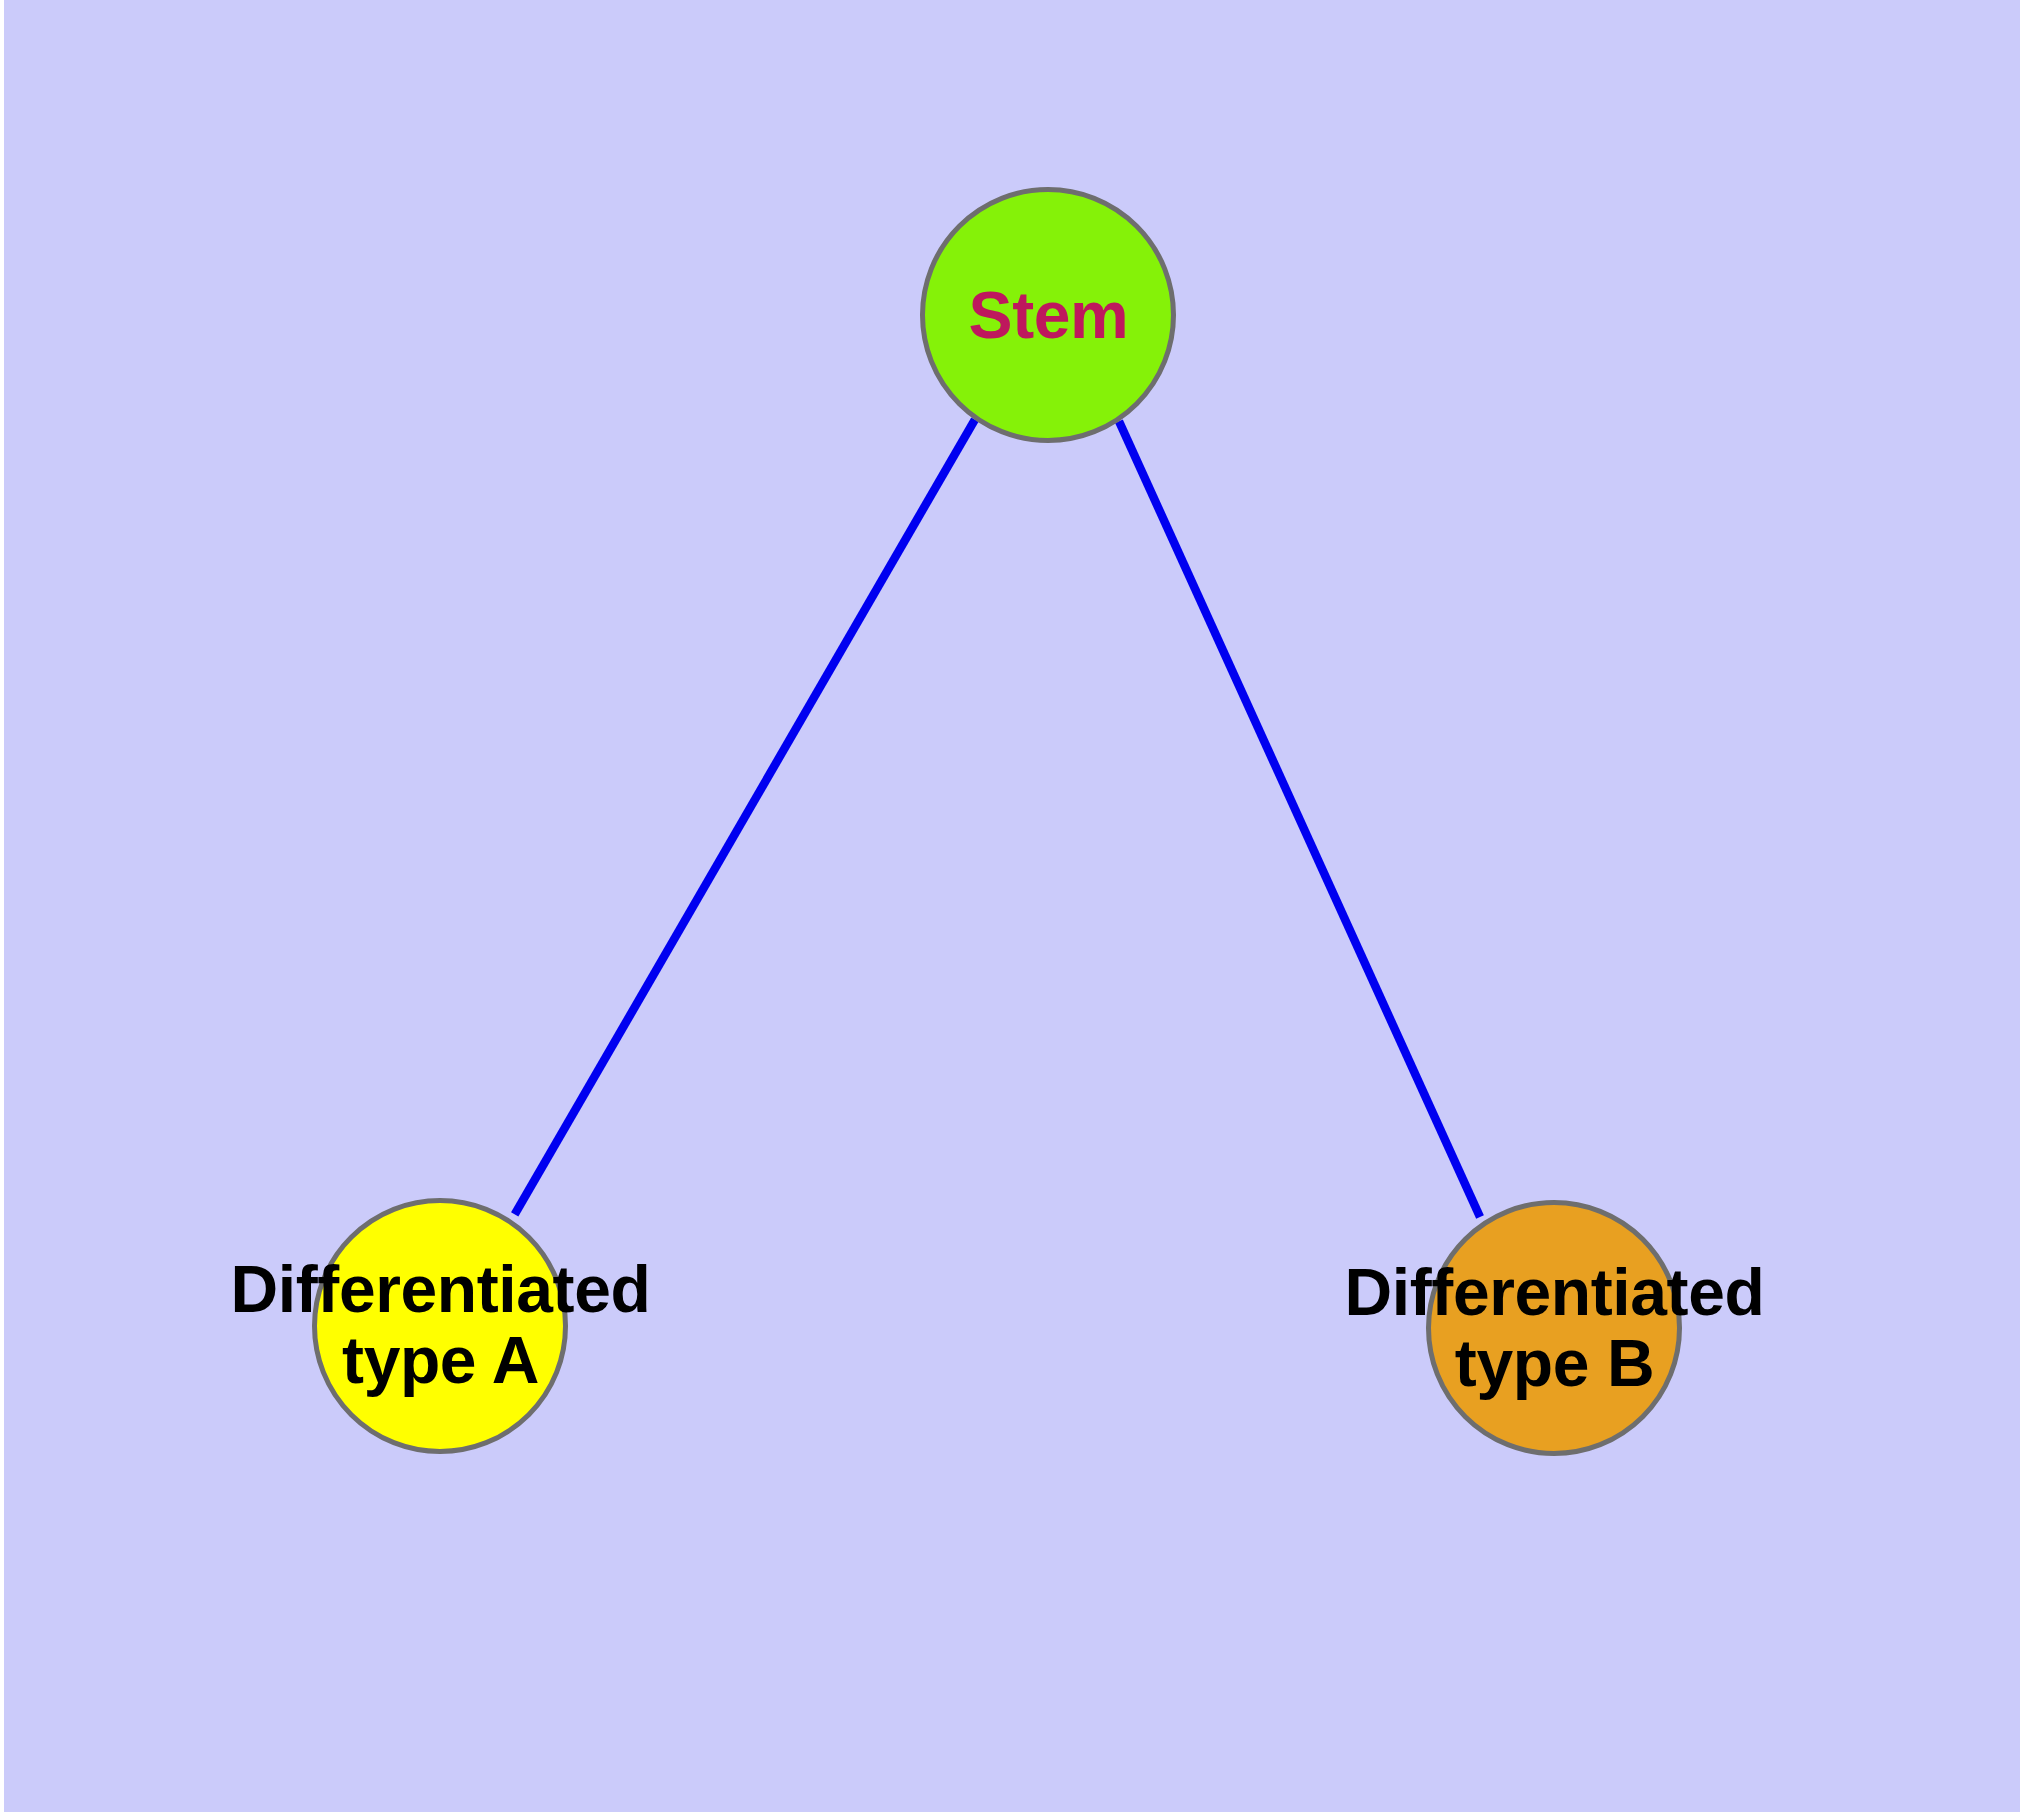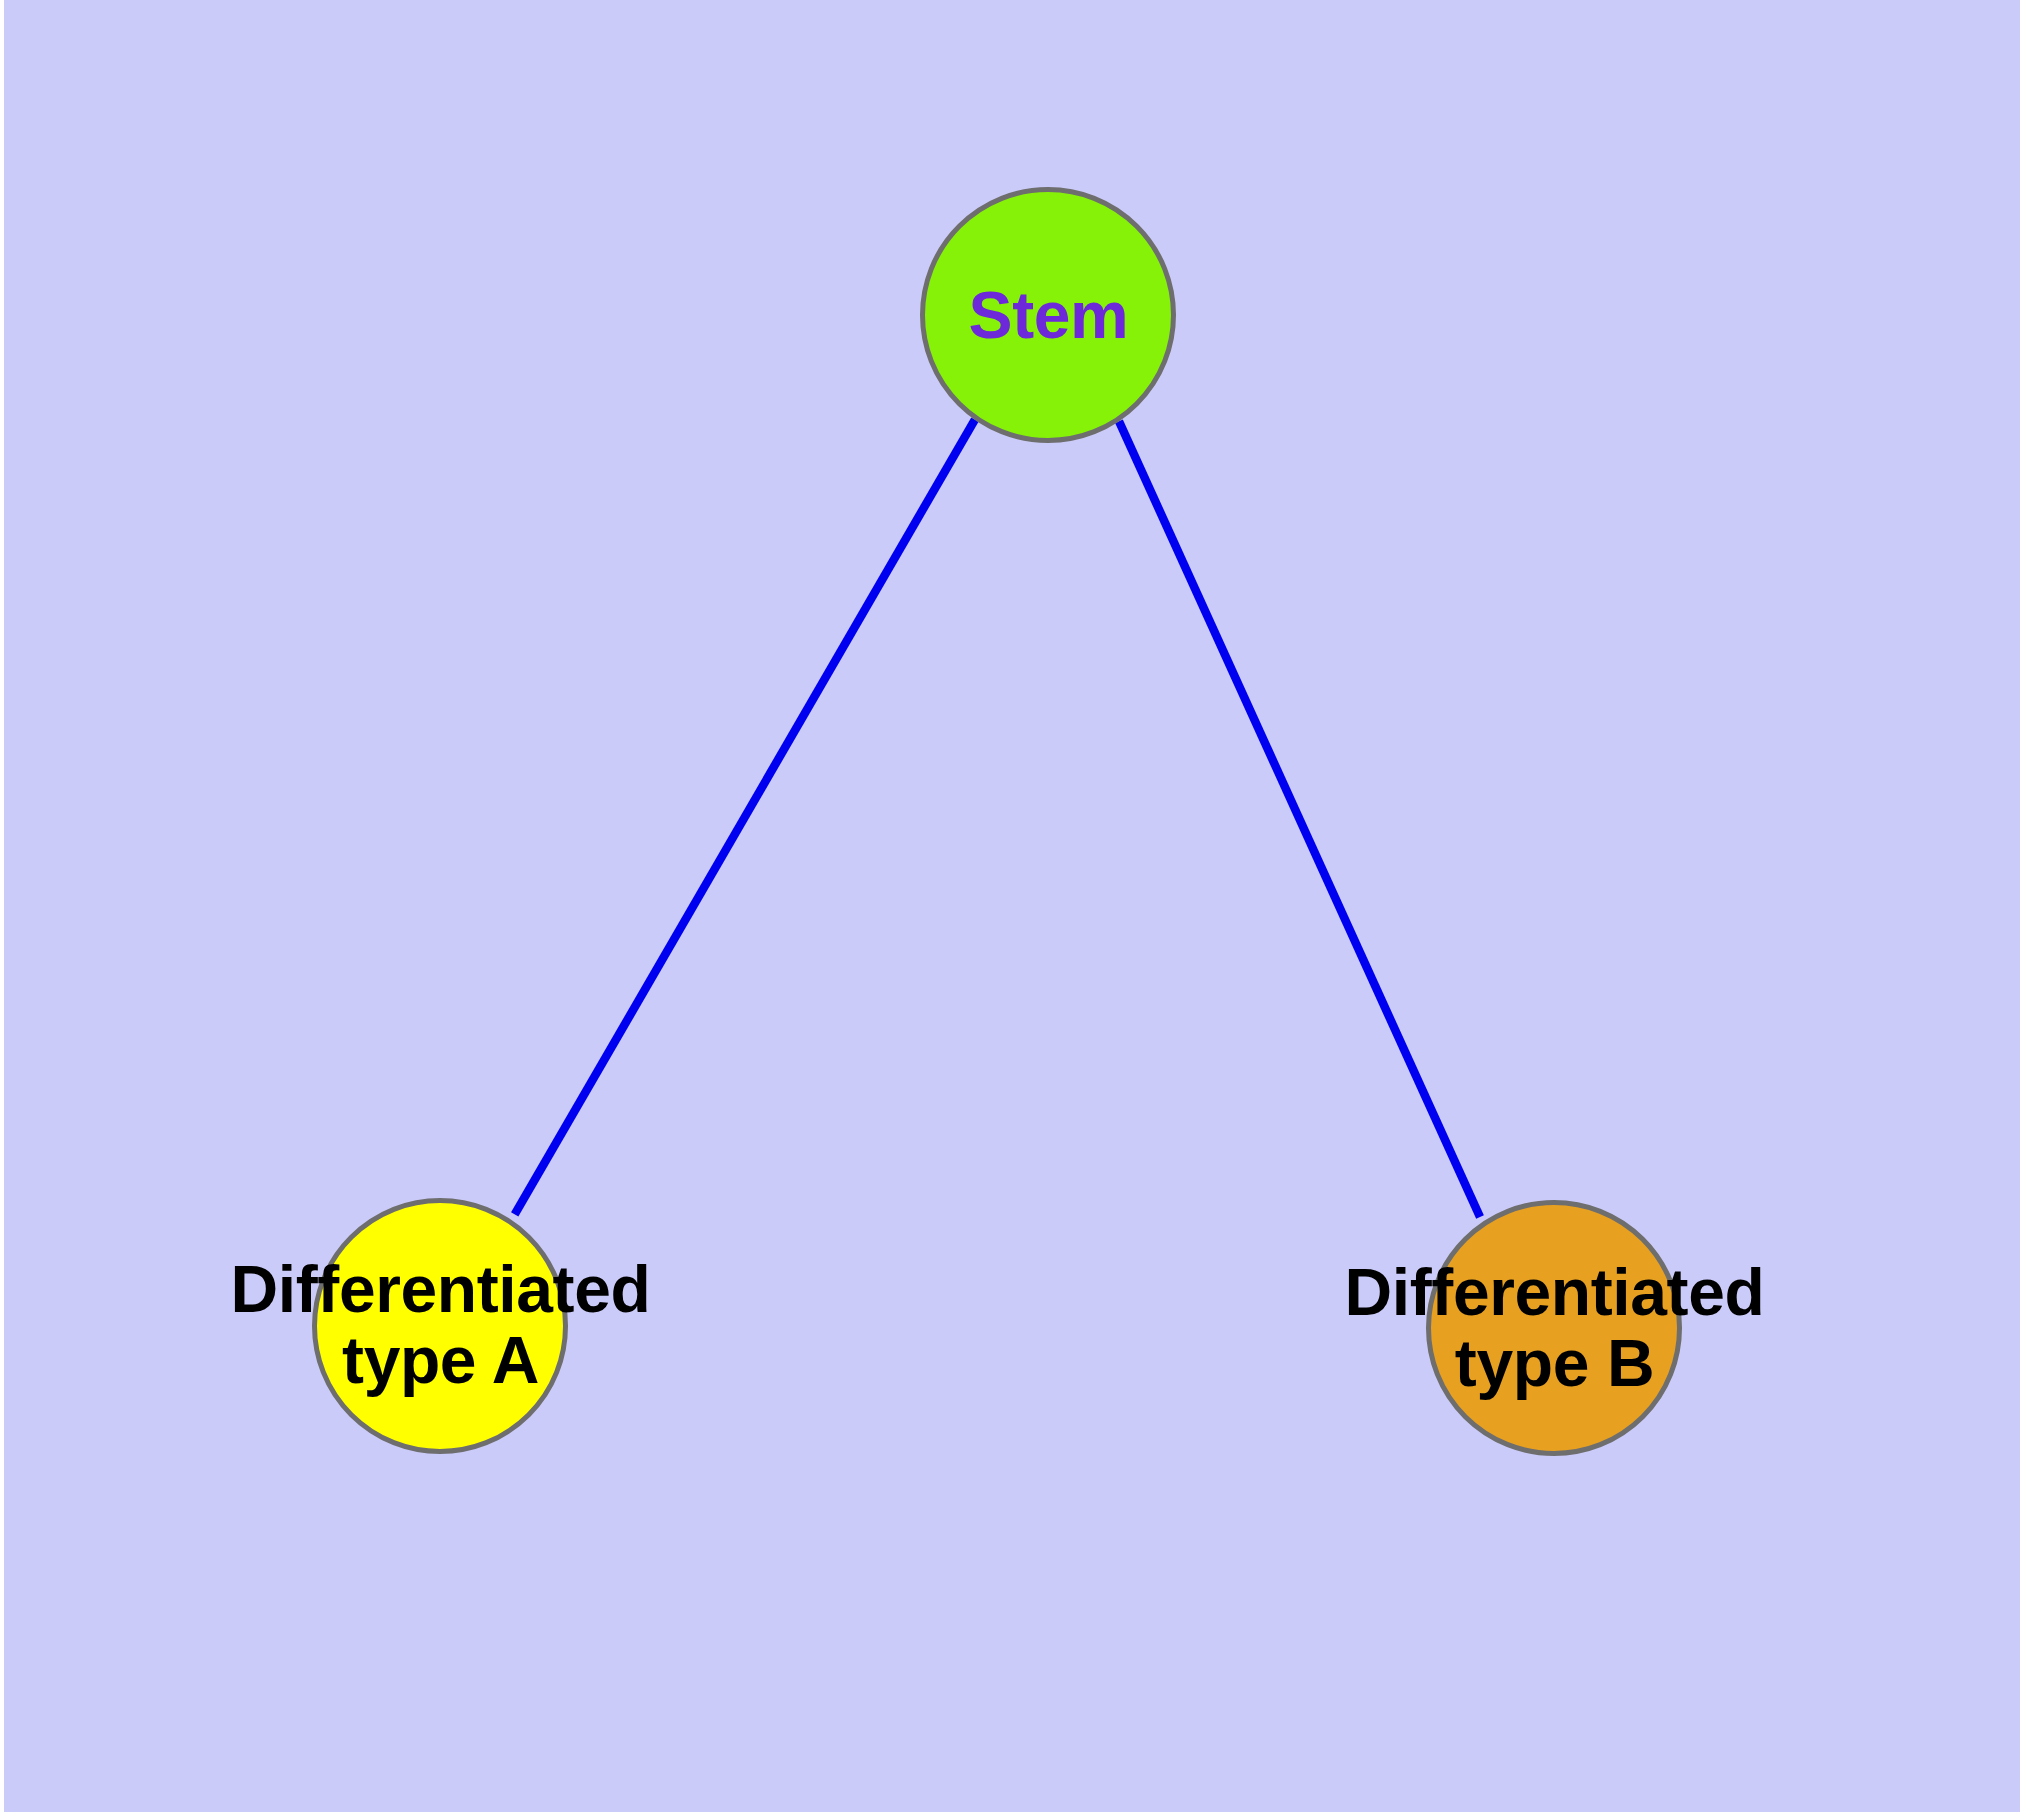--- a/index.html
+++ b/index.html
@@ -55,20 +55,20 @@
 
   <svg id="edge-layer" viewBox="0 0 2384 2138">
     <line id="edge-stem-to-a" x1="1150" y1="495" x2="607" y2="1433" stroke="#0000f0" stroke-width="10" stroke-linecap="butt"></line>
     <line id="edge-stem-to-b" x1="1320" y1="497" x2="1746" y2="1436" stroke="#0000f0" stroke-width="10" stroke-linecap="butt"></line>
   </svg>
 
   <div class="graph-node" id="node-stem" style="left: 920px; top: 187px; width: 256px; height: 256px; background: rgb(133, 242, 8); border-color: rgb(110, 110, 110);"></div>
   <div class="graph-node" id="node-diff-a" style="left: 312px; top: 1198px; width: 256px; height: 256px; background: rgb(255, 255, 0); border-color: rgb(110, 110, 110);"></div>
   <div class="graph-node" id="node-diff-b" style="left: 1426px; top: 1200px; width: 256px; height: 256px; background: rgb(232, 160, 33); border-color: rgb(110, 110, 110);"></div>
 
-  <div class="node-label" id="label-stem" style="width: 1187px; left: 455px; font-size: 66px; color: #6d28d9; top: 280px;">Stem</div>
+  <div class="node-label" id="label-stem" style="width: 1187px; left: 455px; font-size: 66px; color: #be185d; top: 280px;">Stem</div>
   <div class="node-label" id="label-diff-a" style="width: 1187px; left: -153px; font-size: 66px; color: rgb(0, 0, 0); top: 1254px;">Differentiated
 type A</div>
   <div class="node-label" id="label-diff-b" style="width: 1187px; left: 961px; font-size: 66px; color: rgb(0, 0, 0); top: 1257px;">Differentiated
 type B</div>
 
 </div>
 
 
 </body></html>

